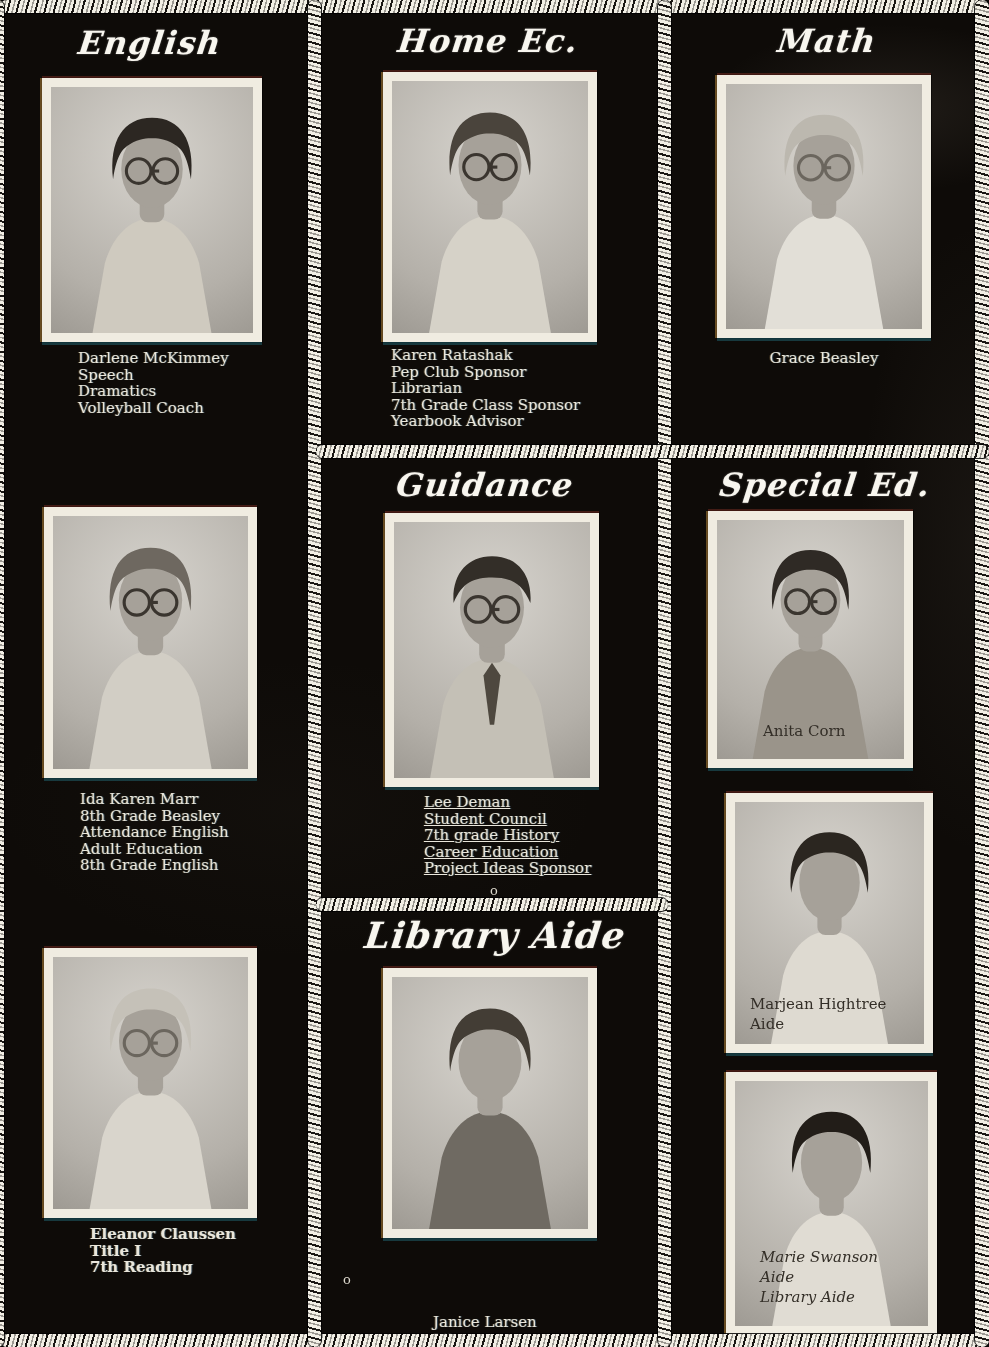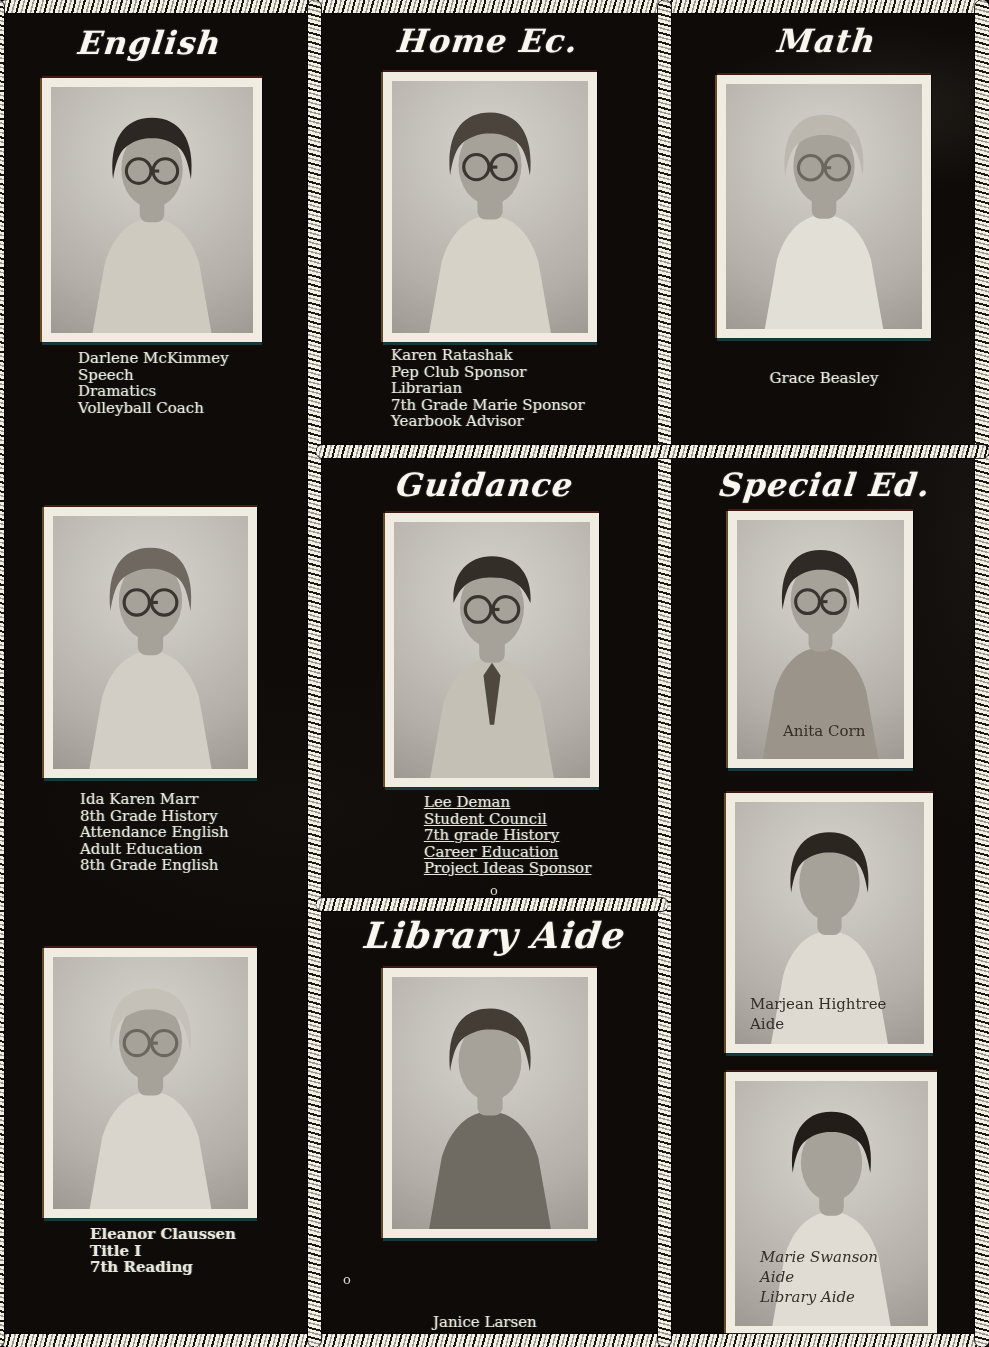--- a/index.html
+++ b/index.html
@@ -129,21 +129,21 @@
           <circle cx="43.5" cy="41" r="6"></circle>
           <circle cx="56.5" cy="41" r="6"></circle>
           <line x1="49.5" y1="41" x2="53.5" y2="41"></line>
         </g>
       <path class="ph-tie" d="M50 66 L46 72 L49 95 L51 95 L54 72 Z"></path>
     </svg>
   </div>
 </div>
 <div class="caption" style="left:80px;top:791px;">
   <div>Ida Karen Marr</div>
-  <div>8th Grade History</div>
+  <div>8th Grade Beasley</div>
   <div>Attendance English</div>
   <div>Adult Education</div>
   <div>8th Grade English</div>
 </div>
 
 <div class="photo p-eleanor" style="left:44px;top:948px;width:213px;height:270px;">
   <div class="photo-inner">
     <svg viewBox="0 0 100 120" preserveAspectRatio="xMidYMax slice">
       <path class="ph-shoulders" d="M50 64 C40 64 31 72 27 86 L21 120 L79 120 L73 86 C69 72 60 64 50 64 Z"></path>
       <rect class="ph-neck" x="44" y="50" width="12" height="16" rx="4"></rect>
@@ -177,21 +177,21 @@
           <line x1="49.5" y1="41" x2="53.5" y2="41"></line>
         </g>
       <path class="ph-tie" d="M50 66 L46 72 L49 95 L51 95 L54 72 Z"></path>
     </svg>
   </div>
 </div>
 <div class="caption" style="left:391px;top:347px;">
   <div>Karen Ratashak</div>
   <div>Pep Club Sponsor</div>
   <div>Librarian</div>
-  <div>7th Grade Marie Sponsor</div>
+  <div>7th Grade Class Sponsor</div>
   <div>Yearbook Advisor</div>
 </div>
 
 <div class="photo p-lee" style="left:385px;top:513px;width:214px;height:274px;">
   <div class="photo-inner">
     <svg viewBox="0 0 100 120" preserveAspectRatio="xMidYMax slice">
       <path class="ph-shoulders" d="M50 64 C40 64 31 72 27 86 L21 120 L79 120 L73 86 C69 72 60 64 50 64 Z"></path>
       <rect class="ph-neck" x="44" y="50" width="12" height="16" rx="4"></rect>
       <ellipse class="ph-head" cx="50" cy="40" rx="15" ry="19"></ellipse>
       <path class="ph-hair" d="M50 16 C38 16 31 25 32 38 C36 28 42 26 50 26 C58 26 64 28 68 38 C69 25 62 16 50 16 Z"></path>
@@ -245,25 +245,25 @@
       <path class="ph-hair" d="M50 15 C36 15 29 26 31 45 C33 32 36 30 39 28 C44 25 48 25 50 25 C52 25 56 25 61 28 C64 30 67 32 69 45 C71 26 64 15 50 15 Z"></path>
       <g class="ph-glasses">
           <circle cx="43.5" cy="41" r="6"></circle>
           <circle cx="56.5" cy="41" r="6"></circle>
           <line x1="49.5" y1="41" x2="53.5" y2="41"></line>
         </g>
       <path class="ph-tie" d="M50 66 L46 72 L49 95 L51 95 L54 72 Z"></path>
     </svg>
   </div>
 </div>
-<div class="caption center" style="left:717px;top:350px;width:214px;margin-top:20px;">
+<div class="caption center" style="left:717px;top:350px;width:214px;">
   <div>Grace Beasley</div>
 </div>
 
-<div class="photo p-anita" style="left:728px;top:511px;width:185px;height:257px;">
+<div class="photo p-anita" style="left:708px;top:511px;width:205px;height:257px;">
   <div class="photo-inner">
     <svg viewBox="0 0 100 120" preserveAspectRatio="xMidYMax slice">
       <path class="ph-shoulders" d="M50 64 C40 64 31 72 27 86 L21 120 L79 120 L73 86 C69 72 60 64 50 64 Z"></path>
       <rect class="ph-neck" x="44" y="50" width="12" height="16" rx="4"></rect>
       <ellipse class="ph-head" cx="50" cy="40" rx="15" ry="19"></ellipse>
       <path class="ph-hair" d="M50 15 C36 15 29 26 31 45 C33 32 36 30 39 28 C44 25 48 25 50 25 C52 25 56 25 61 28 C64 30 67 32 69 45 C71 26 64 15 50 15 Z"></path>
       <g class="ph-glasses">
           <circle cx="43.5" cy="41" r="6"></circle>
           <circle cx="56.5" cy="41" r="6"></circle>
           <line x1="49.5" y1="41" x2="53.5" y2="41"></line>

